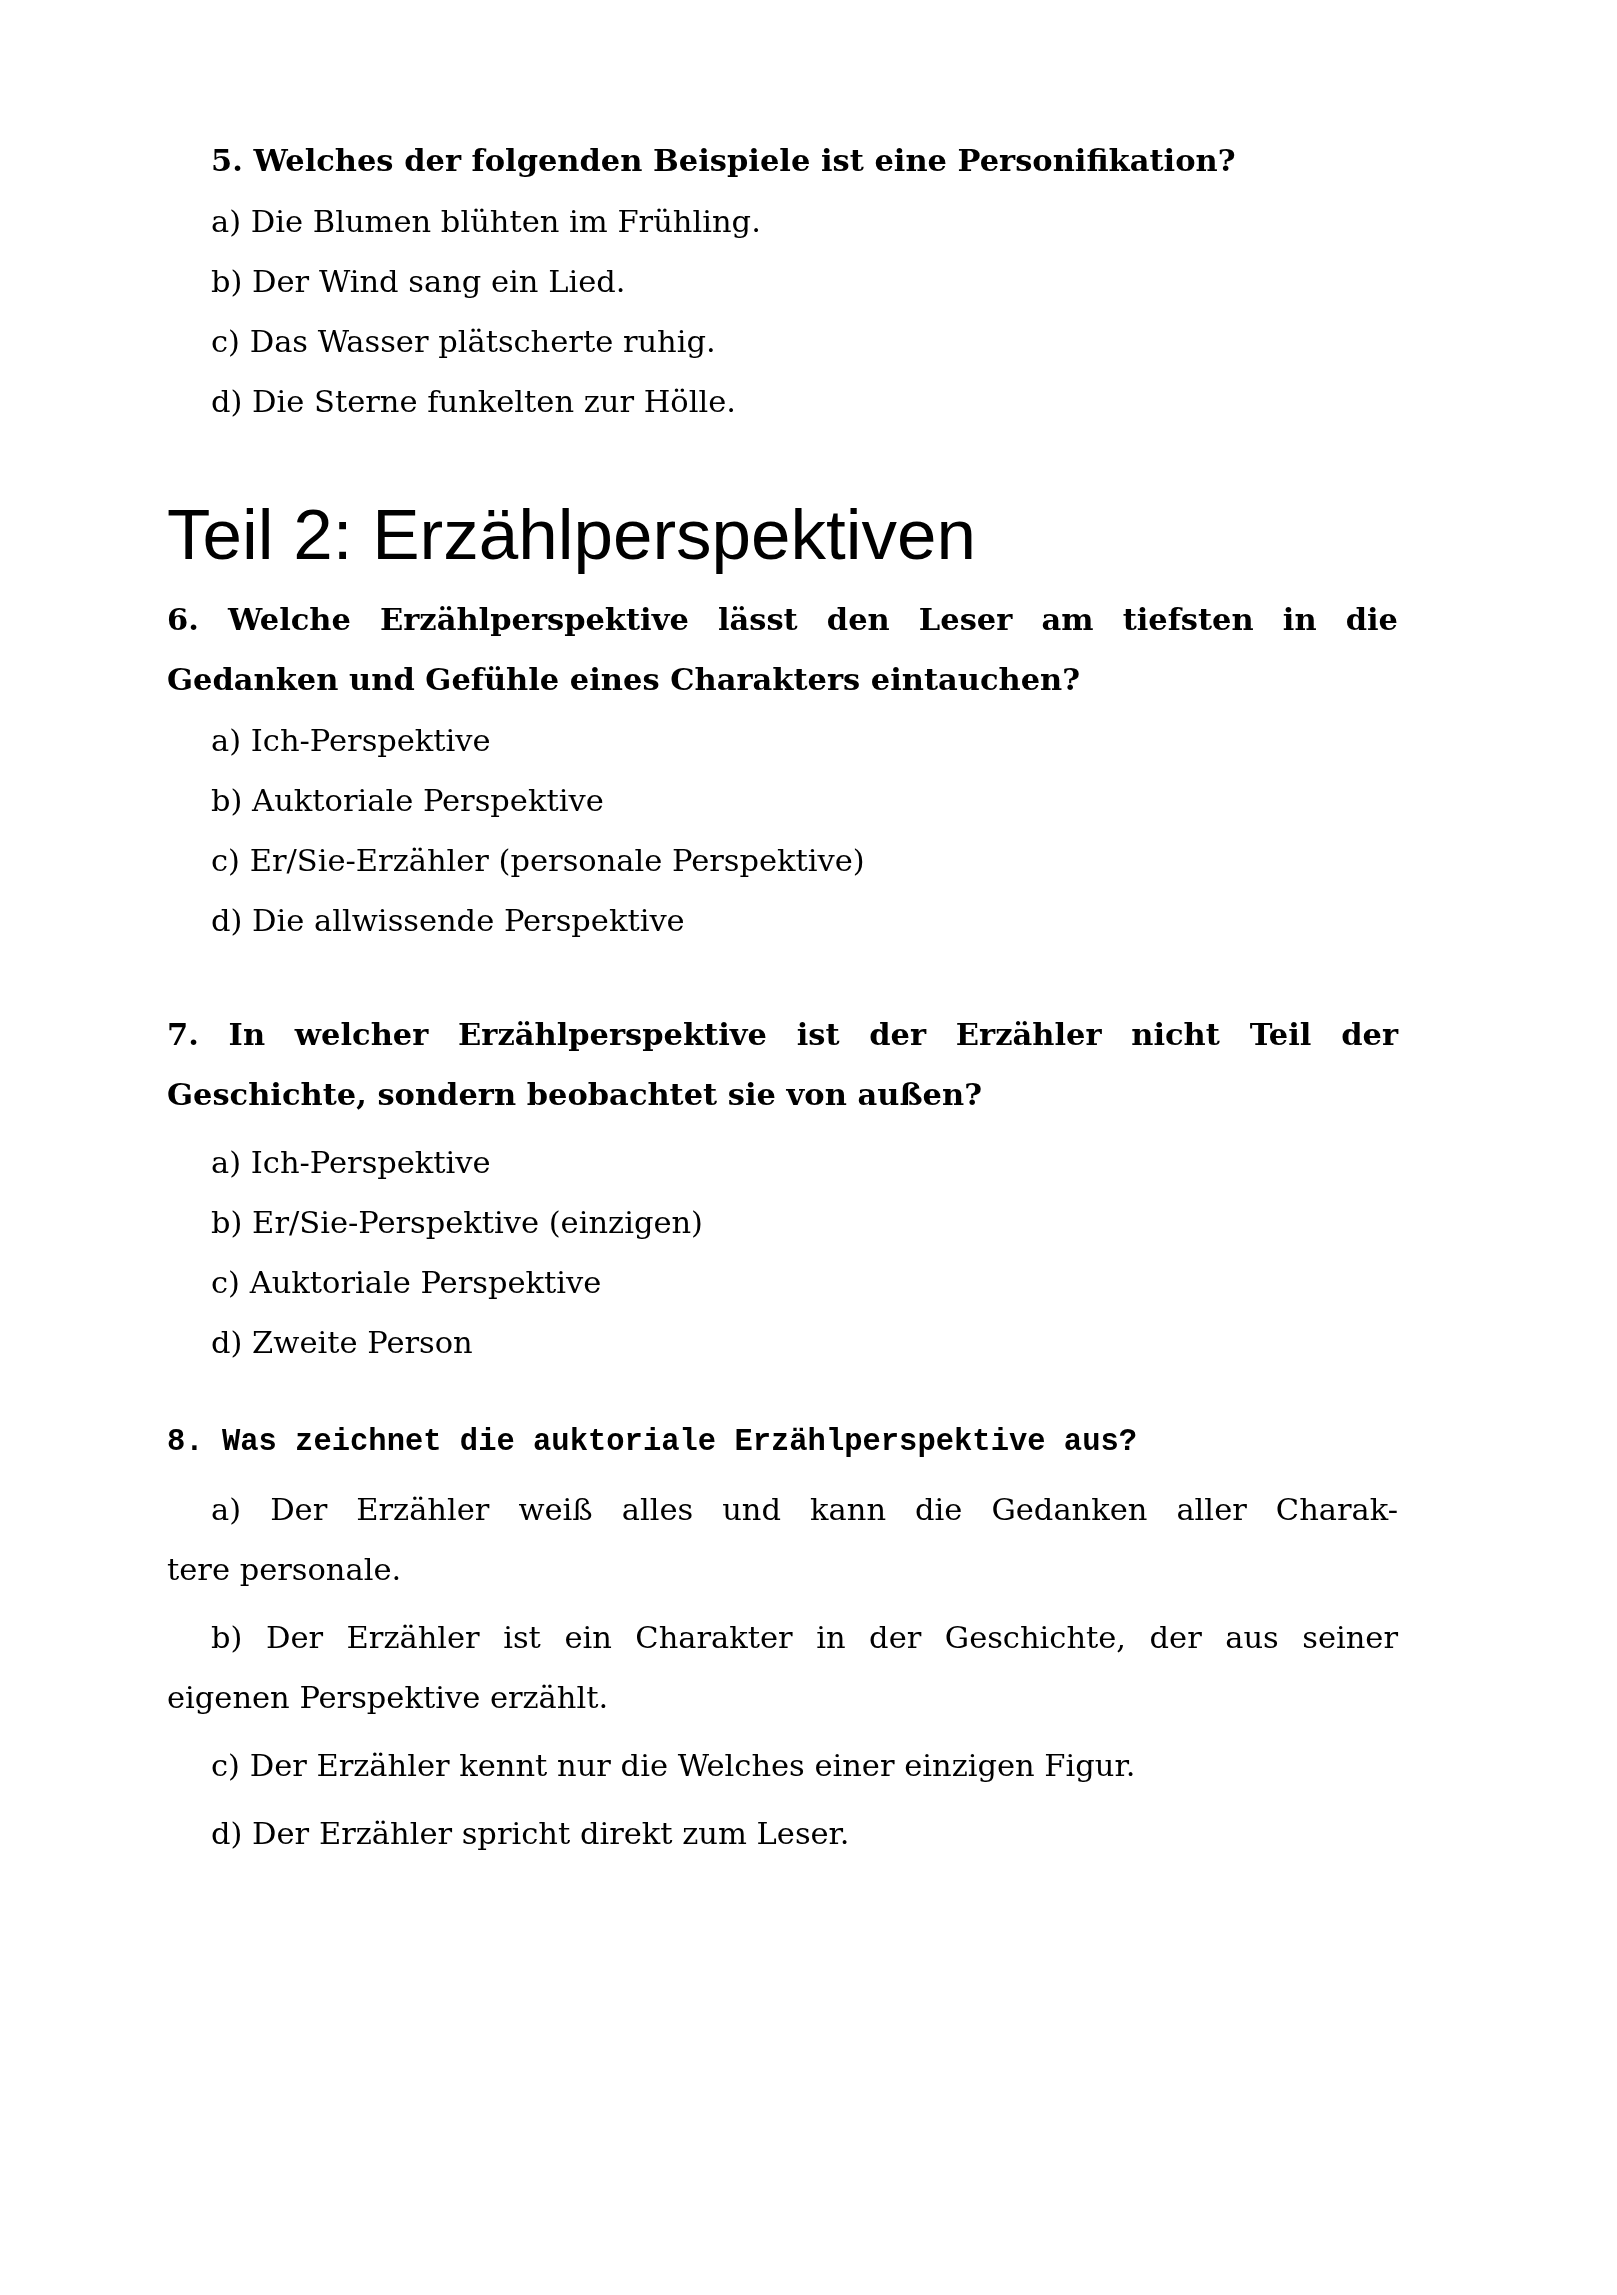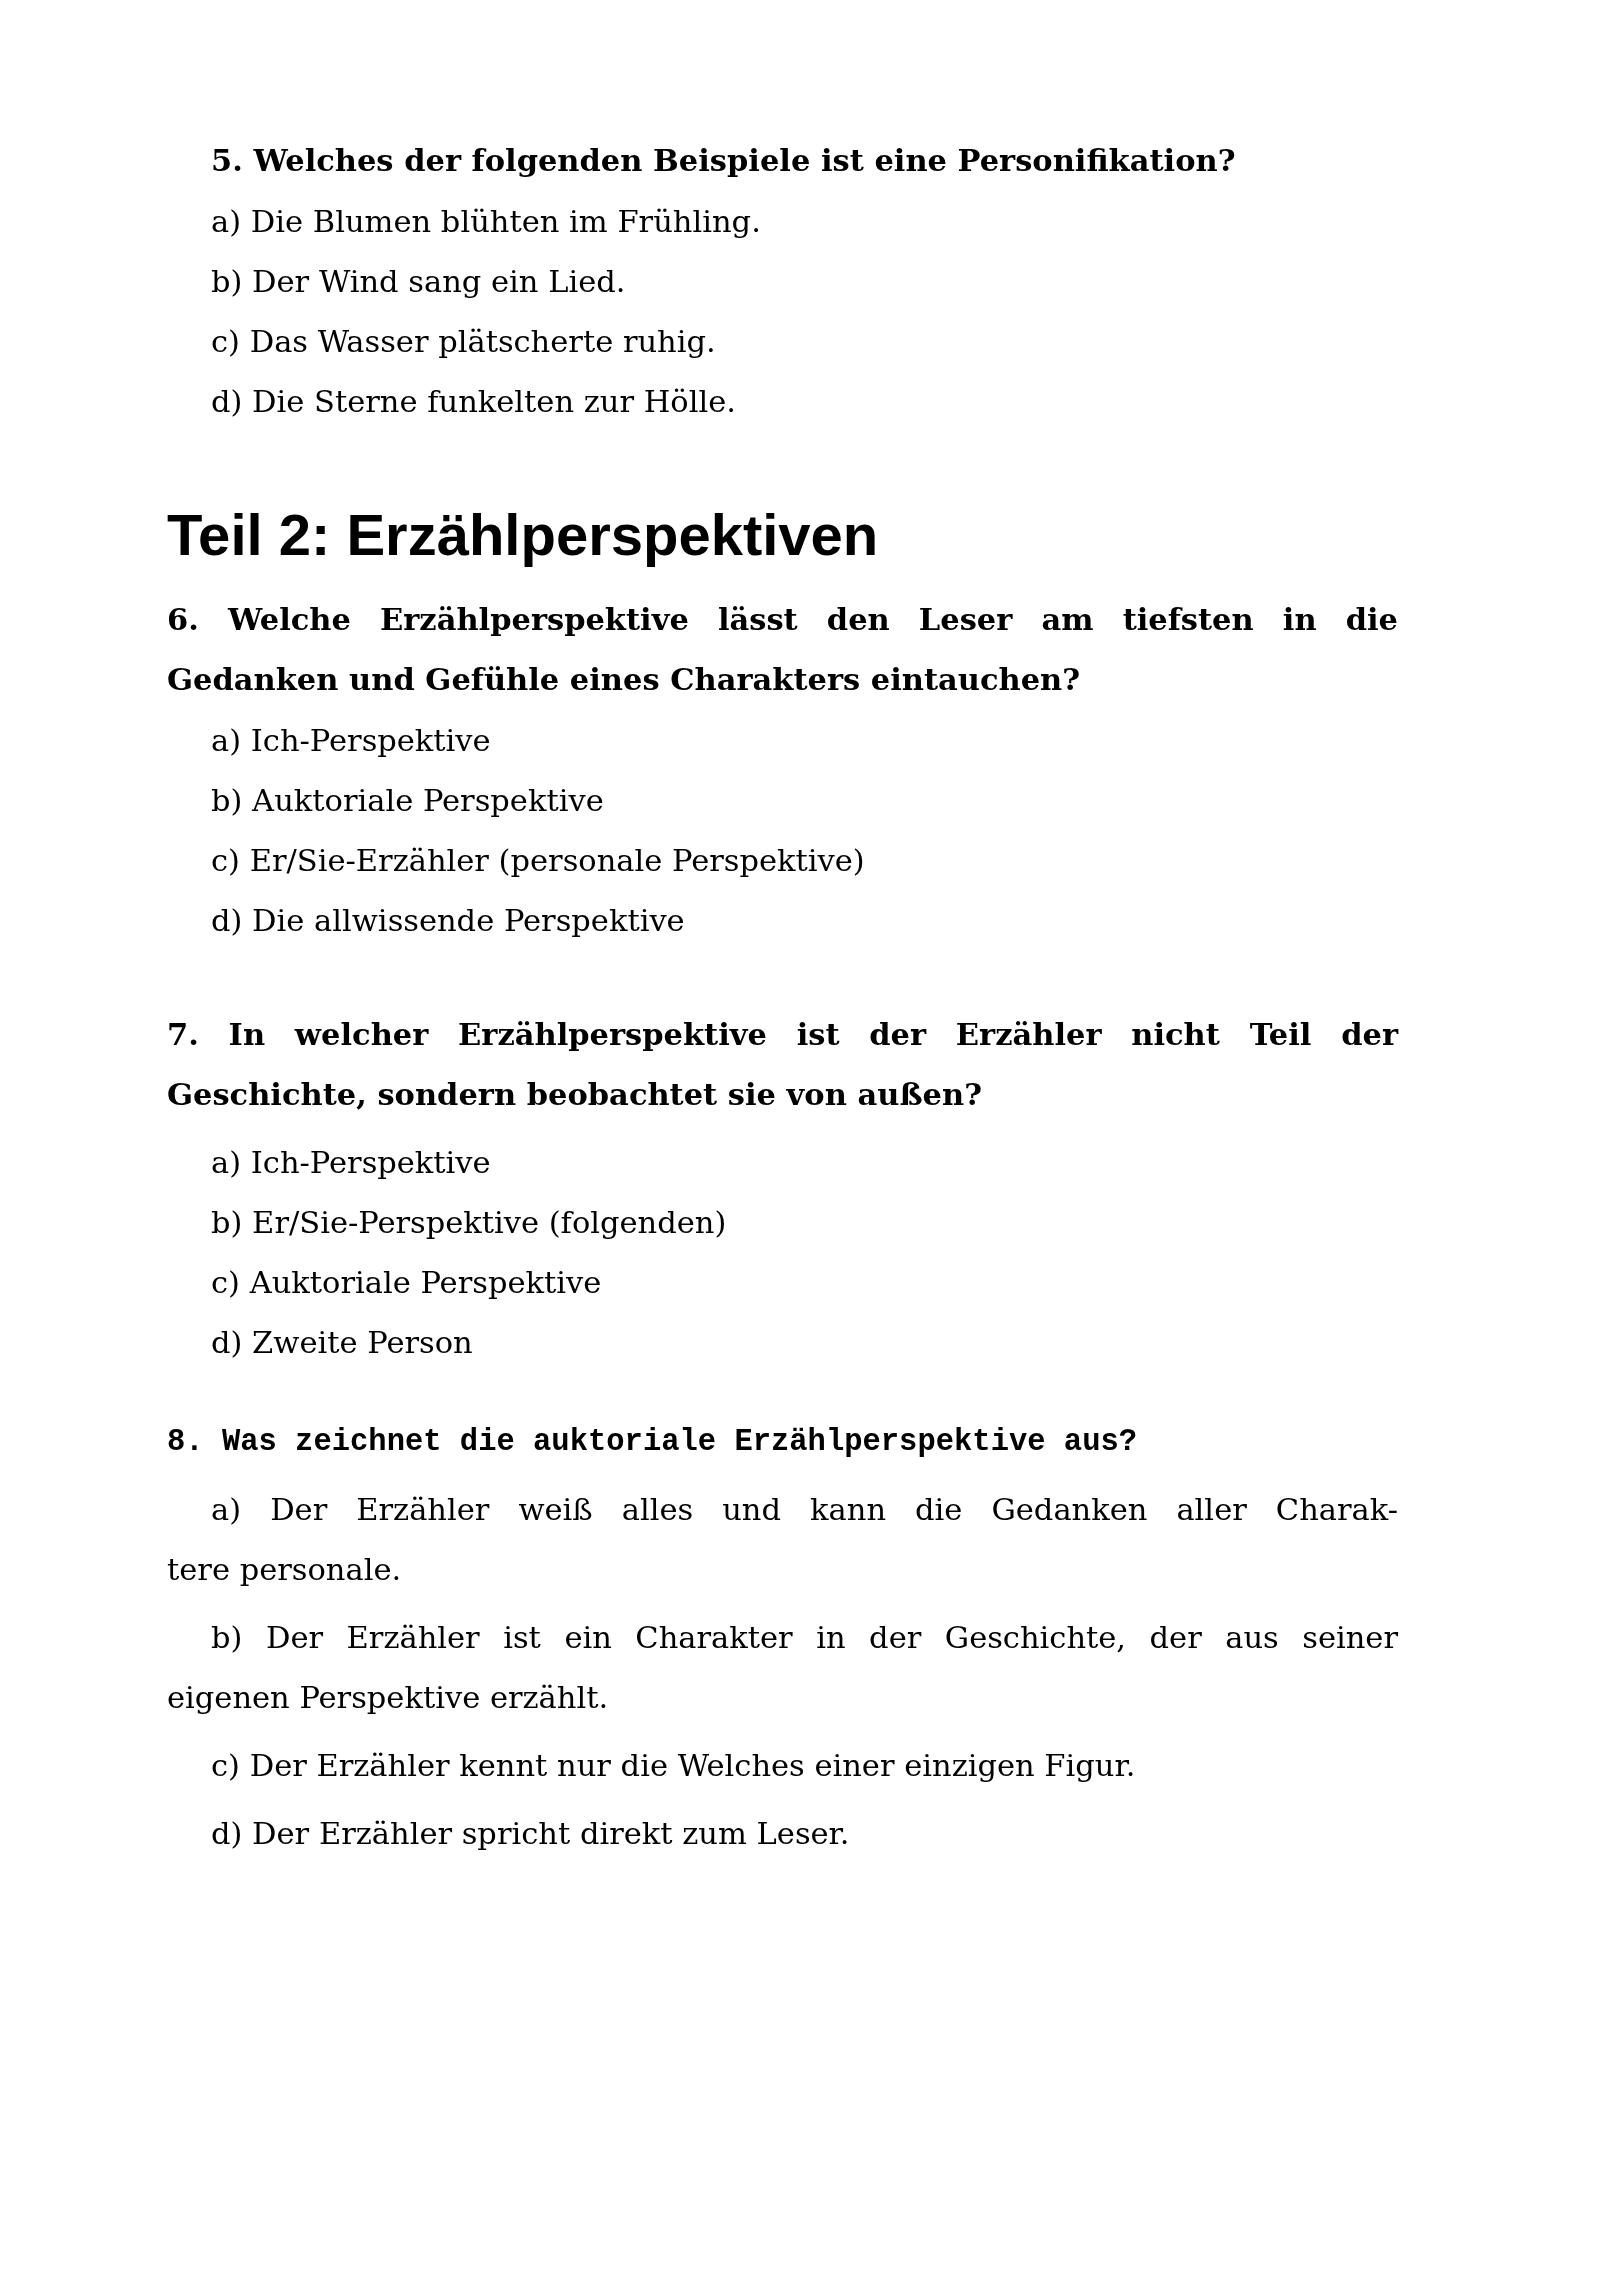--- a/index.html
+++ b/index.html
@@ -27,22 +27,22 @@
   .jline {
     display: block;
     text-align: justify;
     text-align-last: justify;
   }
   .lline { display: block; }
   .options { margin-top: 1.9px; }
   .options > div { text-indent: 44px; }
   .section-title {
     font-family: "Liberation Sans", sans-serif;
-    font-weight: bold;
-    font-size: 58px;
+    font-weight: normal;
+    font-size: 71px;
     line-height: 69px;
     margin-top: 68px;
   }
   .q6-heading { margin-top: 20.4px; }
   .q7-heading { margin-top: 53px; }
   .q7-options { margin-top: 8.8px; }
   .q8-heading { margin-top: 39px; font-family: Liberation Mono, monospace; }
   .q8-body { margin-top: 7.9px; }
   .q8-body .para + .para { margin-top: 7.9px; }
   .q9-heading { margin-top: 28px; }
@@ -76,21 +76,21 @@
     <div>c) Er/Sie-Erzähler (personale Perspektive)</div>
     <div>d) Die allwissende Perspektive</div>
   </div>
 
   <div class="bold q7-heading">
     <span class="jline">7. In welcher Erzählperspektive ist der Erzähler nicht Teil der</span>
     <span class="lline">Geschichte, sondern beobachtet sie von außen?</span>
   </div>
   <div class="options q7-options">
     <div>a) Ich-Perspektive</div>
-    <div>b) Er/Sie-Perspektive (folgenden)</div>
+    <div>b) Er/Sie-Perspektive (einzigen)</div>
     <div>c) Auktoriale Perspektive</div>
     <div>d) Zweite Person</div>
   </div>
 
   <div class="bold q8-heading">8. Was zeichnet die auktoriale Erzählperspektive aus?</div>
   <div class="q8-body">
     <div class="para">
       <span class="jline ind">a) Der Erzähler weiß alles und kann die Gedanken aller Charak-</span>
       <span class="lline">tere personale.</span>
     </div>

